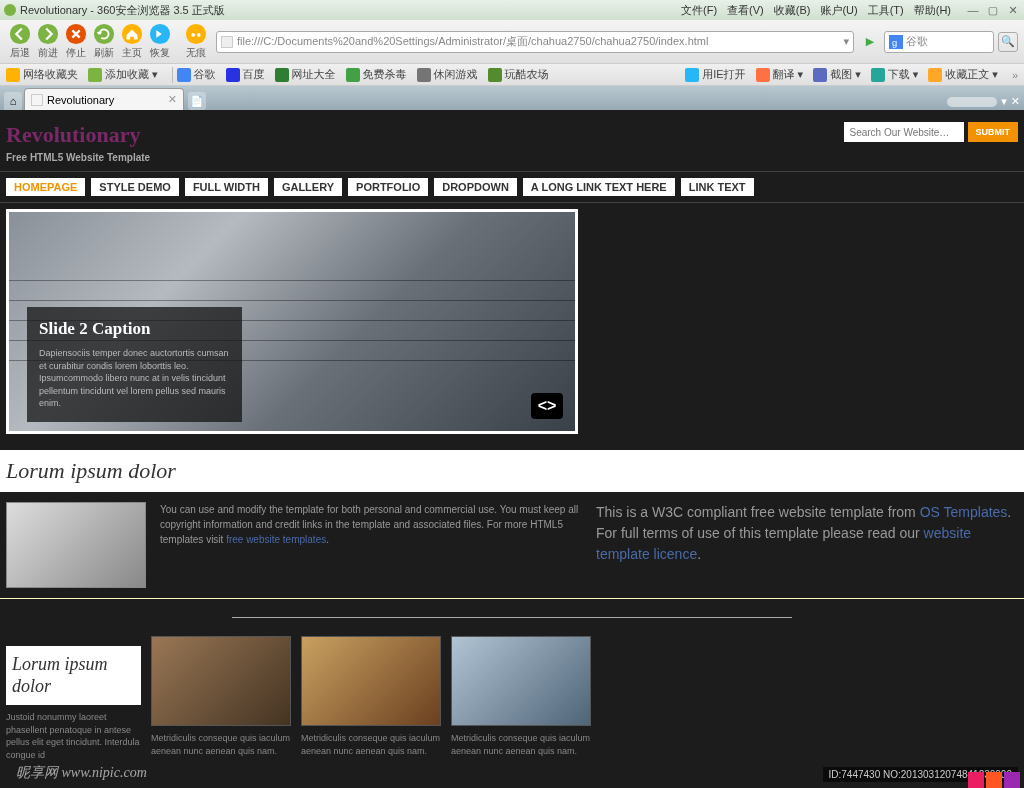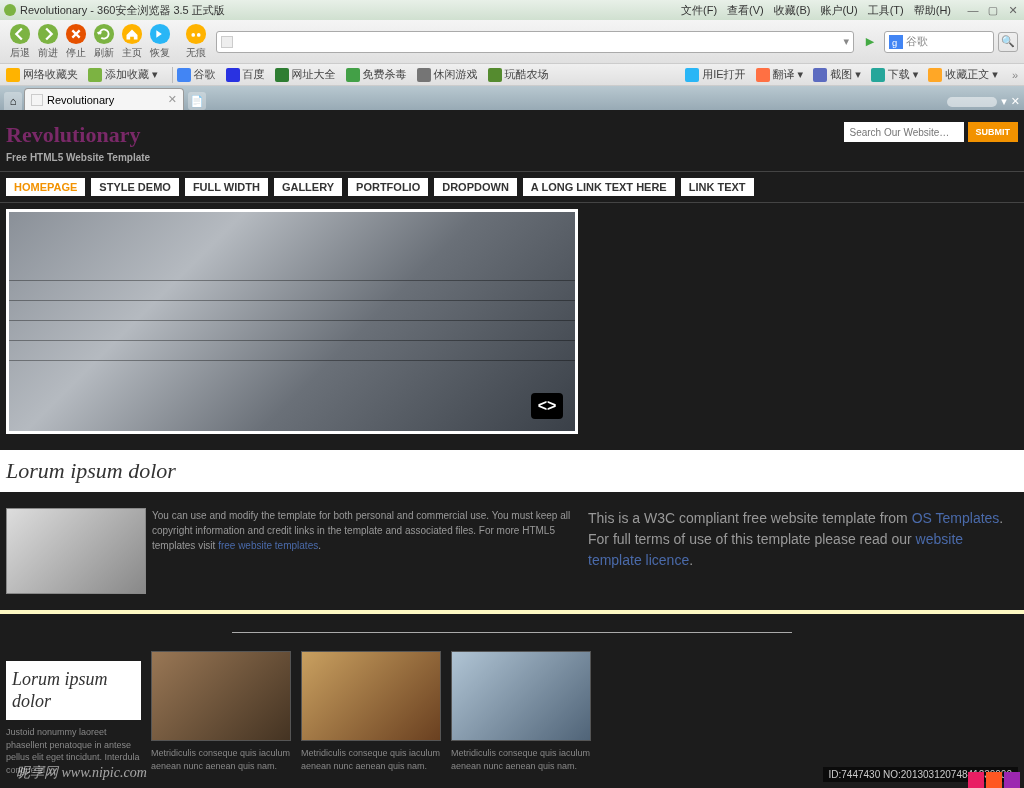--- a/index.html
+++ b/index.html
@@ -56,21 +56,21 @@
 .slider { width: 572px; height: 225px; background: #fff; padding: 3px; position: relative; }
 .slide-img { width: 100%; height: 100%; background: linear-gradient(135deg,#8a9098 0%,#b5bac0 30%,#6a7078 60%,#3a4048 100%); position: relative; overflow: hidden; }
 .slide-caption { position: absolute; left: 18px; top: 95px; width: 215px; background: rgba(20,20,20,0.75); padding: 12px; color: #ddd; }
 .slide-caption h3 { font-family: Georgia, serif; font-size: 17px; margin-bottom: 8px; color: #fff; }
 .slide-caption p { font-size: 9px; line-height: 1.4; color: #bbb; }
 .slider-nav { position: absolute; right: 12px; bottom: 12px; width: 32px; height: 26px; background: #000; border-radius: 4px; display: flex; align-items: center; justify-content: center; color: #fff; font-size: 16px; font-weight: bold; }
 
 .section-h { background: #fff; color: #333; font-family: Georgia, serif; font-style: italic; font-size: 22px; padding: 8px 6px; margin-top: 10px; }
 .section-h.narrow { width: 135px; font-size: 18px; line-height: 1.2; }
 
-.intro-row { display: flex; padding: 16px 6px; gap: 6px; border-bottom: 4px solid #fef9c3; }
+.intro-row { display: flex; padding: 10px 6px; gap: 14px; border-bottom: 1px solid #fef9c3; }
 .intro-img { width: 140px; height: 86px; background: linear-gradient(135deg,#ddd,#888); border: 1px solid #888; }
 .intro-text { flex: 1; font-size: 10px; color: #999; line-height: 1.5; }
 .intro-text a { color: #4a6aaa; }
 .intro-text2 { flex: 1; font-size: 14px; color: #999; line-height: 1.5; }
 .hr-center { width: 560px; height: 1px; background: #aaa; margin: 18px auto; }
 
 .lower { display: flex; padding: 0 6px; gap: 10px; }
 .lower-left { width: 135px; }
 .lower-left p { font-size: 9px; color: #888; line-height: 1.4; margin-top: 6px; }
 .card { width: 140px; }
@@ -153,20 +153,21 @@
   <div class="nav-label-group">
     <svg class="nav-arrow" viewBox="0 0 24 24">
         <circle cx="12" cy="12" r="11" fill="#ffb300"></circle>
         <circle cx="9" cy="13" r="2" fill="#fff"></circle>
         <circle cx="15" cy="13" r="2" fill="#fff"></circle>
       </svg>
     <span class="lbl">无痕</span>
   </div>
   <div class="url-bar">
     <div class="url-icon"></div>
+    <span>file:///C:/Documents%20and%20Settings/Administrator/桌面/chahua2750/chahua2750/index.html</span>
     <span style="margin-left:auto;color:#888">▾</span>
   </div>
   <div class="go-btn">▶</div>
   <div class="search-bar">
     <svg class="search-icon" viewBox="0 0 24 24">
         <rect width="24" height="24" fill="#4285f4"></rect>
         <text x="5" y="18" fill="#fff" font-size="16">g</text>
       </svg>
     <span>谷歌</span>
   </div>
@@ -266,20 +267,24 @@
     <span class="nav-link">PORTFOLIO</span>
     <span class="nav-link">DROPDOWN</span>
     <span class="nav-link">A LONG LINK TEXT HERE</span>
     <span class="nav-link">LINK TEXT</span>
   </div>
 
   <div class="slider-wrap">
     <div class="slider">
       <div class="slide-img">
         <div class="chart-lines"></div>
+        <div class="slide-caption">
+          <h3>Slide 2 Caption</h3>
+          <p>Dapiensociis temper donec auctortortis cumsan et curabitur condis lorem loborttis leo. Ipsumcommodo libero nunc at in velis tincidunt pellentum tincidunt vel lorem pellus sed mauris enim.</p>
+        </div>
         <div class="slider-nav">&lt;&gt;</div>
       </div>
     </div>
   </div>
 
   <div class="section-h">Lorum ipsum dolor</div>
   <div class="intro-row">
     <div class="intro-img"></div>
     <div class="intro-text">
       <span>You can use and modify the template for both personal and commercial use. You must keep all copyright information and credit links in the template and associated files. For more HTML5 templates visit </span><a>free website templates</a>.

